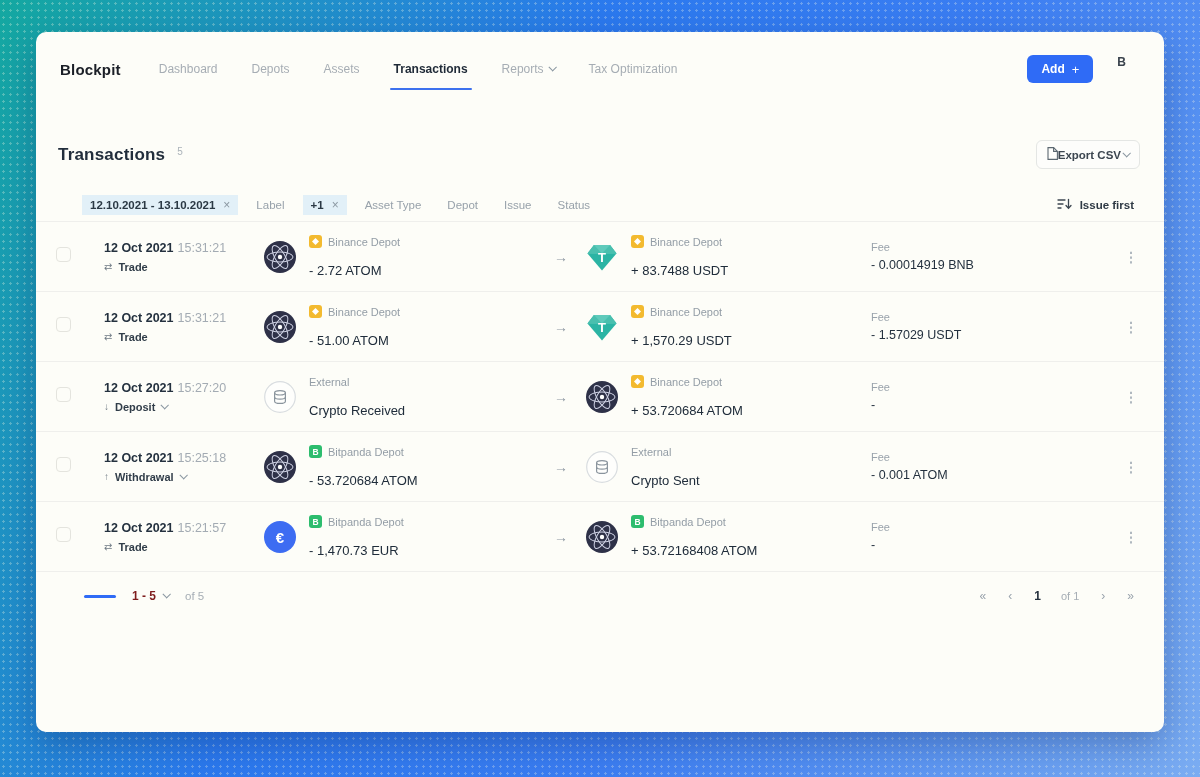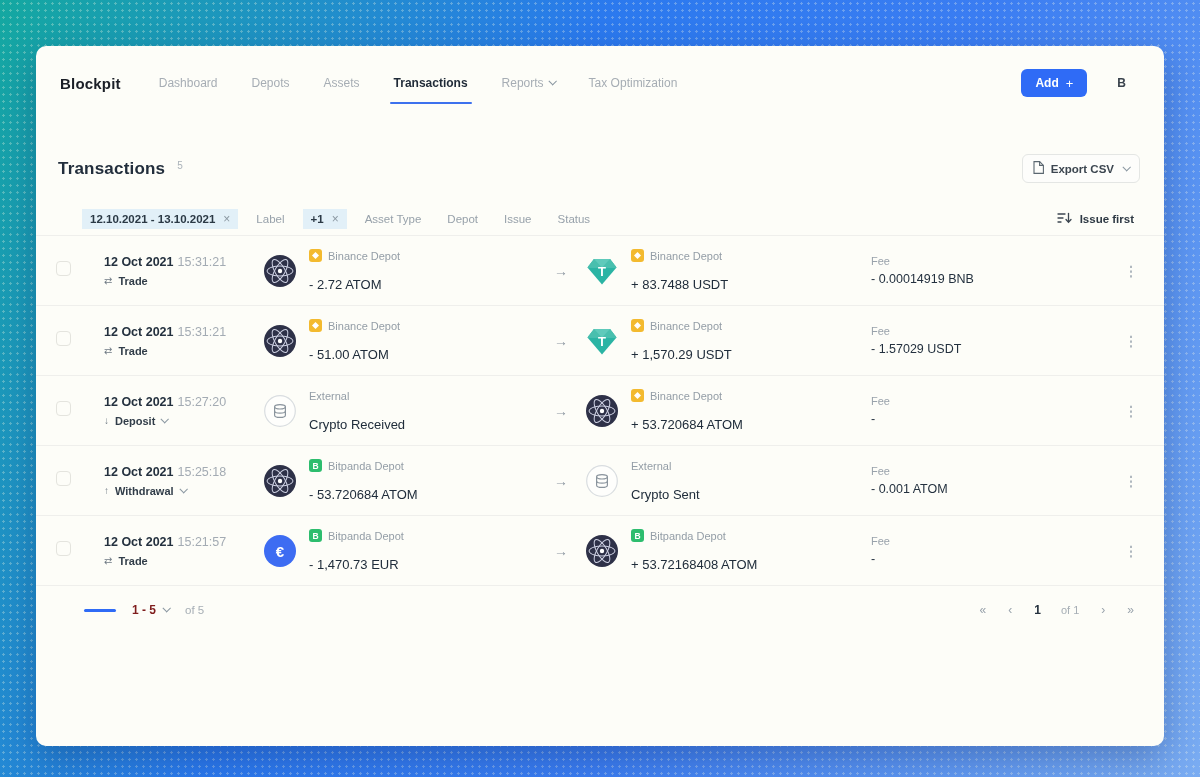--- a/index.html
+++ b/index.html
@@ -8,41 +8,41 @@
     font-family:"Liberation Sans", sans-serif;
     background: linear-gradient(118deg, #14a8a0 0%, #2b79ee 38%, #3b7df2 62%, #7aacf2 100%);
     position:relative;
   }
   body::before{
     content:""; position:absolute; inset:0;
     background-image: radial-gradient(rgba(255,255,230,.28) 1px, transparent 1.4px);
     background-size:7px 7px; pointer-events:none;
   }
   .card{
-    position:absolute; left:36px; top:46px; width:1128px; height:700px;
+    position:absolute; left:36px; top:32px; width:1128px; height:700px;
     background:#fdfdf8; border-radius:10px;
     box-shadow:0 12px 34px rgba(10,30,80,.30);
     overflow:hidden;
   }
   
   .hdr{ height:42px; margin-top:16px; display:flex; align-items:center; padding:0 24px; position:relative; }
   .brand{ font-size:15px; font-weight:800; letter-spacing:.2px; color:#1b1f27; margin-right:38px; }
   .nav{ display:flex; list-style:none; gap:34px; height:100%; align-items:center; }
   .nav li{ position:relative; font-size:12px; color:#a6adb4; height:100%; display:flex; align-items:center; gap:5px; cursor:pointer;justify-content:flex-end; }
   .nav li.active{ color:#1f2a37; font-weight:700; }
   .nav li.active::after{ content:""; position:absolute; left:-4px; right:-4px; bottom:0; height:2px; background:#3d71ee; border-radius:2px; }
-  .hdr-right{ margin-left:auto; display:flex; align-items:center; gap:30px; }
+  .hdr-right{ margin-left:auto; display:flex; align-items:flex-start; gap:24px; }
   .add-btn{ background:#2f6bf6; color:#fff; font-size:12px; font-weight:700; border:none; border-radius:6px; padding:7px 14px; display:flex; align-items:center; gap:7px; cursor:pointer; }
   .add-plus{ font-size:13px; font-weight:400; line-height:1; }
   .avatar{ font-size:12px; color:#3a434d; font-weight:600; margin-right:14px; }
   
   .title-row{ margin-top:50px; padding:0 24px 0 22px; display:flex; align-items:center; }
   .page-title{ font-size:17px; font-weight:800; color:#222e3c; letter-spacing:.2px; }
   .count{ font-size:10px; color:#aab2b9; margin-left:12px; margin-top:-6px; }
-  .export-btn{ margin-left:auto; background:#fdfdfb; border:1px solid #e4e6e4; border-radius:6px; font-size:11.5px; font-weight:700; color:#3c4650; padding:6px 10px; display:flex; align-items:center; gap:7px; cursor:pointer; }
+  .export-btn{ margin-left:auto; background:#fdfdfb; border:1px solid #e4e6e4; border-radius:6px; font-size:11.5px; font-weight:700; color:#3c4650; padding:6px 10px; display:flex; align-items:center; cursor:pointer; }
   .export-btn .chev{ margin-left:2px; }
   
   .filter-row{ margin-top:26px; padding:0 30px 0 46px; display:flex; align-items:center; gap:10px; }
   .chip{ font-size:11.5px; color:#97a1aa; padding:4px 8px; border-radius:0; display:flex; align-items:center; gap:8px; cursor:pointer; white-space:nowrap; }
   .chip.active{ background:#e2f0f8; color:#2b3945; font-weight:700; }
   .chip .x{ color:#8b98a2; font-size:12px; font-weight:400; line-height:1; }
   .sort{ margin-left:auto; display:flex; align-items:center; gap:8px; font-size:11.5px; font-weight:700; color:#2e3944; cursor:pointer; }
   
   .table{ margin-top:6px; border-top:1px solid #efefec; }
   .tx-row{ display:grid; grid-template-columns:48px 160px 290px 32px 283px 1fr 40px; align-items:center; height:70px; border-bottom:1px solid #efefec; padding:0 20px; }

